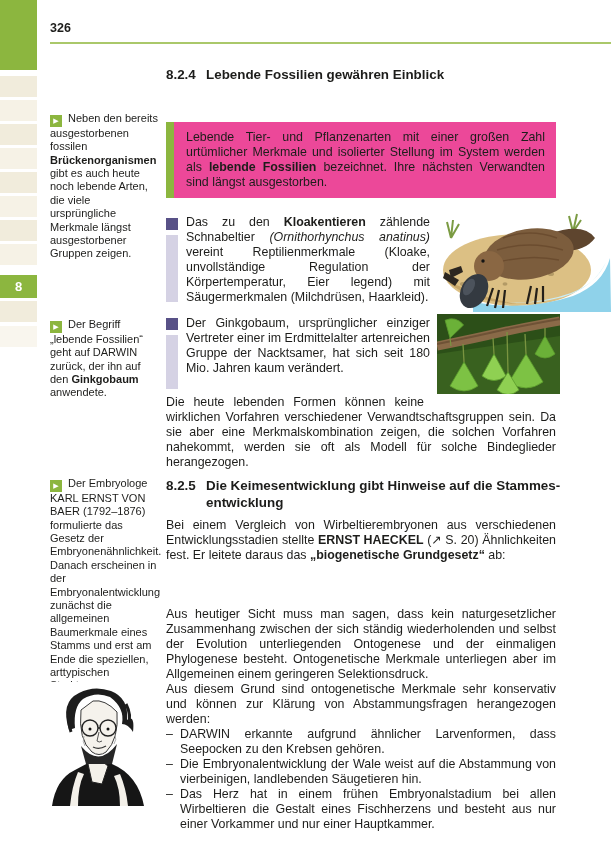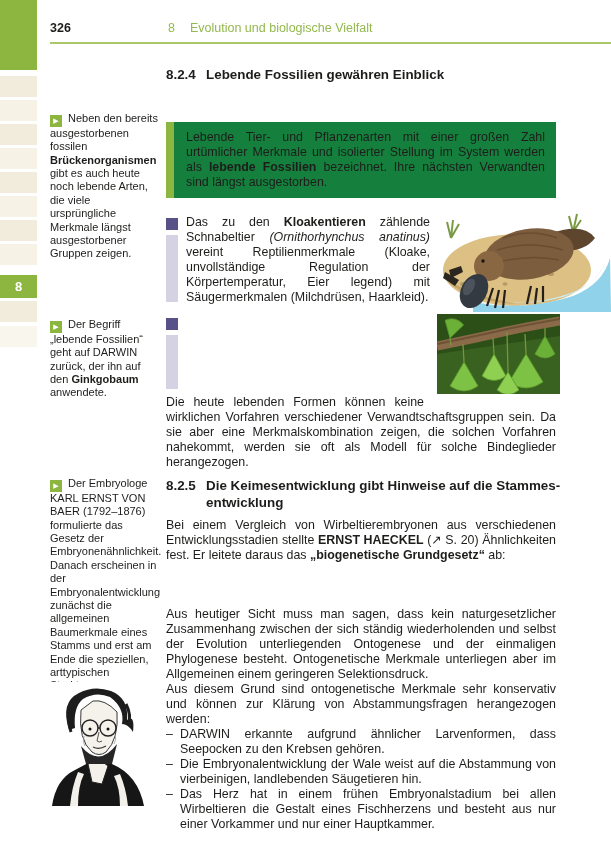--- a/index.html
+++ b/index.html
@@ -37,21 +37,21 @@
   .play{
     display:inline-flex;width:12px;height:12px;background:#8cb63f;color:#ffffff;
     font-size:7px;align-items:center;justify-content:center;vertical-align:-1px;margin-right:6px;
   }
 
   
   .just{text-align:justify;}
   .body-text{font-size:12.4px;line-height:15px;hyphens:auto;}
   .defbox{
     position:absolute;left:166px;top:122px;width:390px;box-sizing:border-box;
-    background:#15803d;border-left:8px solid #8cb63f;padding:8px 11px 8px 12px;
+    background:#ec4899;border-left:8px solid #8cb63f;padding:8px 11px 8px 12px;
   }
   .psq{position:absolute;left:166px;width:12px;height:12px;background:#585187;}
   .pbar{position:absolute;left:166px;width:12px;background:#d5d2e4;}
   .npara{position:absolute;left:186px;width:244px;}
   .wide{position:absolute;left:166px;width:390px;}
   .wrap-spacer{float:right;width:132px;height:13px;}
   .bullet{display:flex;}
   .dash{width:14px;flex:none;}
   .btext{flex:1;}
 
@@ -72,23 +72,20 @@
   <div class="stripe s2" style="top:196px"></div>
   <div class="stripe" style="top:220px"></div>
   <div class="stripe s2" style="top:244px"></div>
   <div class="stripe" style="top:301px"></div>
   <div class="stripe s3" style="top:326px"></div>
   <div class="chapter-tab">
     <span>8</span>
   </div>
 
   <div class="pagenum">326</div>
-  <div class="running-head">
-    <span class="rh-num">8</span><span class="rh-title">Evolution und biologische Vielfalt</span>
-  </div>
   <div class="head-rule"></div>
 
   <div class="heading h824">
     <span class="h-num">8.2.4</span>
     <span class="h-title">
       <span>Lebende Fossilien gewähren Einblick</span><br>
     </span>
   </div>
 
   <div class="mnote" style="top:112px">
@@ -141,20 +138,23 @@
         <path d="M110 90 L110 106"></path>
     </g>
   </svg>
 
   <div class="mnote" style="top:318px">
     <span class="play">▶</span><span><span>Der Begriff „lebende Fossilien“ geht auf DARWIN zurück, der ihn auf den </span><span class="b">Ginkgobaum</span><span> anwendete.</span></span>
   </div>
 
   <div class="psq" style="top:318px"></div>
   <div class="pbar" style="top:335px;height:54px"></div>
+  <div class="npara body-text just" style="top:316px">
+    <span><span>Der Ginkgobaum, ursprünglicher einziger Vertreter einer im Erdmittelalter artenreichen Gruppe der Nacktsamer, hat sich seit 180 Mio. Jahren kaum verändert.</span></span>
+  </div>
 
   <svg class="img" style="left:437px;top:314px" width="123" height="80" viewBox="0 0 123 80">
     <rect width="123" height="80" fill="#39611f"></rect>
     <path d="M0 0 L123 0 L123 22 L0 40 Z" fill="#2c4f18"></path>
     <path d="M0 32 Q40 24 70 17 Q100 11 123 7" stroke="#8a6a48" stroke-width="9" fill="none"></path>
     <path d="M0 30 Q40 22 70 15 Q100 9 123 5" stroke="#6e5236" stroke-width="2" fill="none"></path>
     <g stroke="#7a9440" stroke-width="1.3" fill="none">
       <path d="M26 30 L27 48"></path>
         <path d="M56 24 L57 40"></path>
         <path d="M88 20 L89 40"></path>

